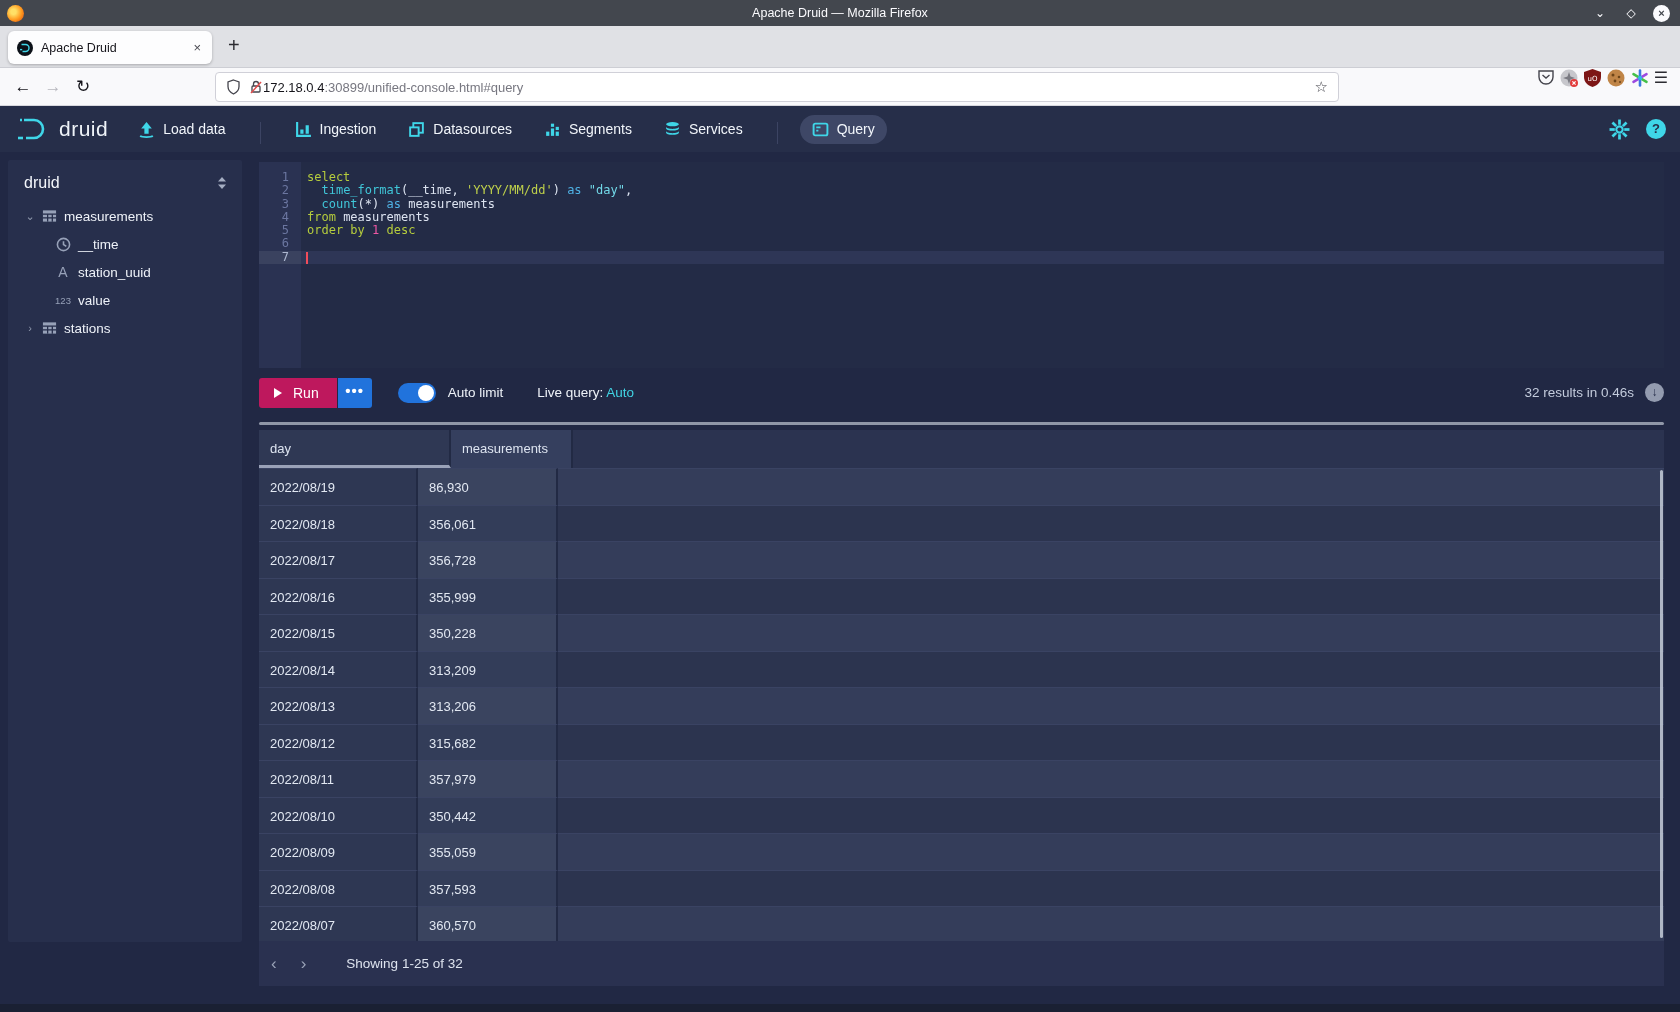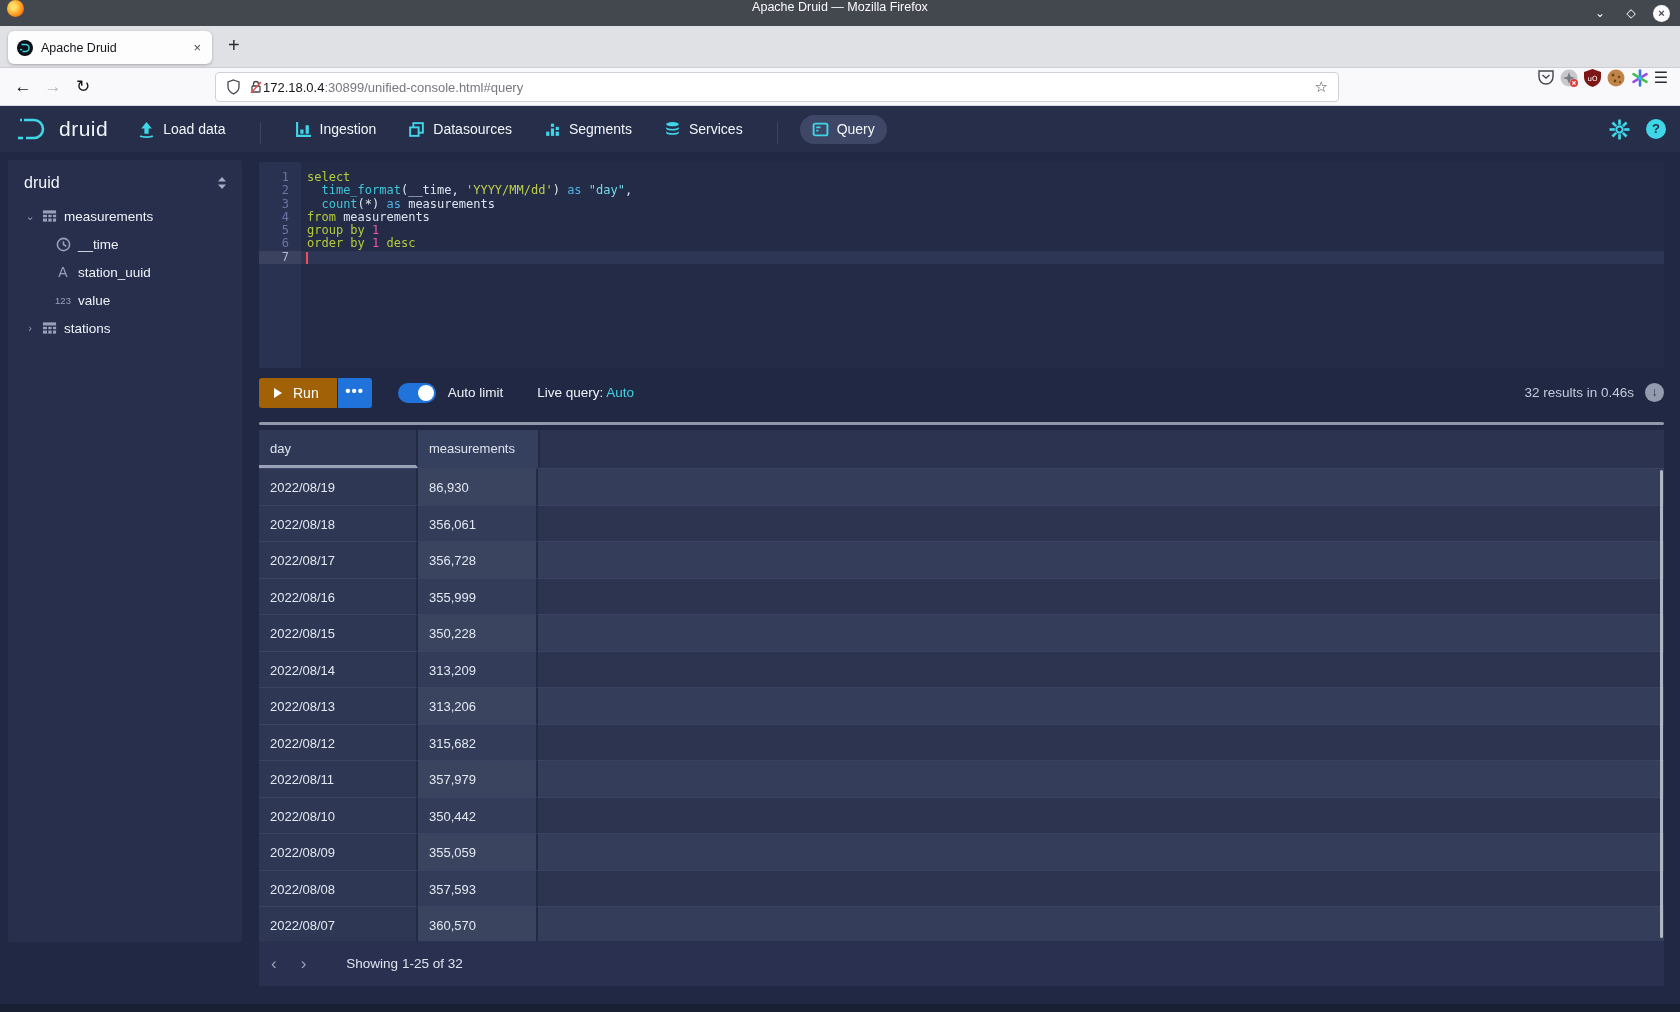--- a/index.html
+++ b/index.html
@@ -1,21 +1,21 @@
 <!DOCTYPE html>
 <html><head>
 <meta charset="utf-8">
 <style>
   * { margin:0; padding:0; box-sizing:border-box; }
   html,body { width:1680px; height:1012px; overflow:hidden; background:#212844;
     font-family:"Liberation Sans","DejaVu Sans",sans-serif; }
 
   
   .titlebar { position:absolute; left:0; top:0; width:1680px; height:26px;
-    background:#43474e; display:flex; align-items:flex-start; }
+    background:#43474e; display:flex; align-items:center; }
   .ff-logo { width:17px; height:17px; border-radius:50%; margin-left:7px;
     background:radial-gradient(circle at 38% 40%, #ffe066 0 18%, #ff9a1f 55%, #e2540e 90%); }
   .titlebar-title { position:absolute; left:0; right:0; text-align:center;
     color:#fbfbfe; font-size:12.5px; }
   .win-controls { position:absolute; right:10px; top:0; height:26px; display:flex;
     align-items:center; gap:13px; color:#fbfbfe; }
   .win-btn { font-size:12px; width:18px; text-align:center; cursor:default; }
   .win-close { width:17px; height:17px; background:#fbfbfe; color:#43474e;
     border-radius:50%; font-size:11px; line-height:17px; font-weight:bold; }
 
@@ -88,21 +88,21 @@
   .tk-kw  { color:#b5cc3d; }
   .tk-fn  { color:#40c6d8; }
   .tk-str { color:#bed04a; }
   .tk-op  { color:#4fb2e5; }
   .tk-qid { color:#72d9e8; }
   .tk-num { color:#ee57a3; }
   .tk-pl  { color:#dce3f0; }
 
   .runbar { position:absolute; left:259px; top:377px; width:1405px; height:31px;
     display:flex; align-items:center; }
-  .btn-run { height:30px; background:#a16207; color:#fff; border-radius:3px 0 0 3px;
+  .btn-run { height:30px; background:#be185d; color:#fff; border-radius:3px 0 0 3px;
     display:flex; align-items:center; padding:0 18px 0 14px; font-size:14px; gap:10px; }
   .btn-more { height:30px; width:34px; background:#2173dc; color:#fff;
     border-radius:0 3px 3px 0; margin-left:1px; text-align:center; line-height:26px;
     font-size:15px; letter-spacing:1px; font-weight:bold; }
   .toggle { width:38px; height:20px; background:#2173dc; border-radius:10px;
     margin-left:26px; position:relative; }
   .toggle .knob { position:absolute; right:2px; top:2px; width:16px; height:16px;
     background:#fff; border-radius:50%; }
   .runbar-label { color:#eef2f8; font-size:13.5px; margin-left:12px; }
   .live-query { margin-left:34px; }
@@ -112,29 +112,29 @@
     background:#939baf; color:#262e49; font-size:12px; font-weight:bold;
     text-align:center; line-height:18px; }
 
   .splitter { position:absolute; left:259px; top:422px; width:1405px; height:3px;
     background:#9097a8; border-radius:2px; }
 
   .rtable { position:absolute; left:259px; top:430px; width:1405px; height:511px;
     overflow:hidden; font-size:13px; }
   .thead { display:flex; height:38px; }
   .th { padding:11px 0 0 11px; color:#dde4f0; }
-  .th-day { width:159px; background:#2f3854; border-right:2px solid #222a44;
+  .th-day { width:192px; background:#2f3854; border-right:2px solid #222a44;
     border-bottom:3px solid #9aa2b8; }
   .th-meas { width:122px; background:#353f5e; border-right:2px solid #222a44; }
   .th-fill { flex:1; background:#2b3350; }
   .trow { display:flex; height:36.5px; }
   .td { padding-top:11px; color:#e2e8f2; }
   .td-day { width:159px; background:#2e3753; border-right:2px solid #222a44;
     border-top:1px solid #3a4363; padding-left:11px; }
-  .td-meas { width:120px; border-right:2px solid #222a44;
+  .td-meas { width:140px; border-right:2px solid #222a44;
     border-top:1px solid #3a4363; padding-left:11px; }
   .td-fill { flex:1; border-top:1px solid #3a4363; }
   .trow.odd .td-meas { background:#3a445f; }
   .trow.odd .td-fill { background:#343d5a; }
   .trow.even .td-meas { background:#333d59; }
   .trow.even .td-fill { background:#2c344f; }
   .vscroll { position:absolute; right:1px; top:40px; width:3px; height:468px;
     background:#c6ccd8; opacity:.85; border-radius:2px; }
 
   .pagination { position:absolute; left:259px; top:941px; width:1405px; height:45px;
@@ -393,21 +393,20 @@
       <div class="ln">4</div>
       <div class="ln">5</div>
       <div class="ln">6</div>
       <div class="ln active">7</div>
     </div>
   <div class="code code-pad" id="code-root">
       <div class="cl"><span class="tk-kw">select</span></div>
       <div class="cl"><span class="tk-pl">  </span><span class="tk-fn">time_format</span><span class="tk-pl">(__time, </span><span class="tk-str">'YYYY/MM/dd'</span><span class="tk-pl">) </span><span class="tk-op">as</span><span class="tk-pl"> </span><span class="tk-qid">"day"</span><span class="tk-pl">,</span></div>
       <div class="cl"><span class="tk-pl">  </span><span class="tk-fn">count</span><span class="tk-pl">(*) </span><span class="tk-op">as</span><span class="tk-pl"> measurements</span></div>
       <div class="cl"><span class="tk-kw">from</span><span class="tk-pl"> measurements</span></div>
-      <div class="cl"><span class="tk-kw">group by</span><span class="tk-pl"> </span><span class="tk-num">1</span></div>
       <div class="cl"><span class="tk-kw">order by</span><span class="tk-pl"> </span><span class="tk-num">1</span><span class="tk-pl"> </span><span class="tk-kw">desc</span></div>
       <div class="cl"></div>
     </div>
   <div class="cursor"></div>
 </div>
 
 <div class="runbar">
   <div class="btn-run">
     <svg width="10" height="12" viewBox="0 0 10 12">
       <path d="M1 1 L9 6 L1 11 Z" fill="#fff"></path>

